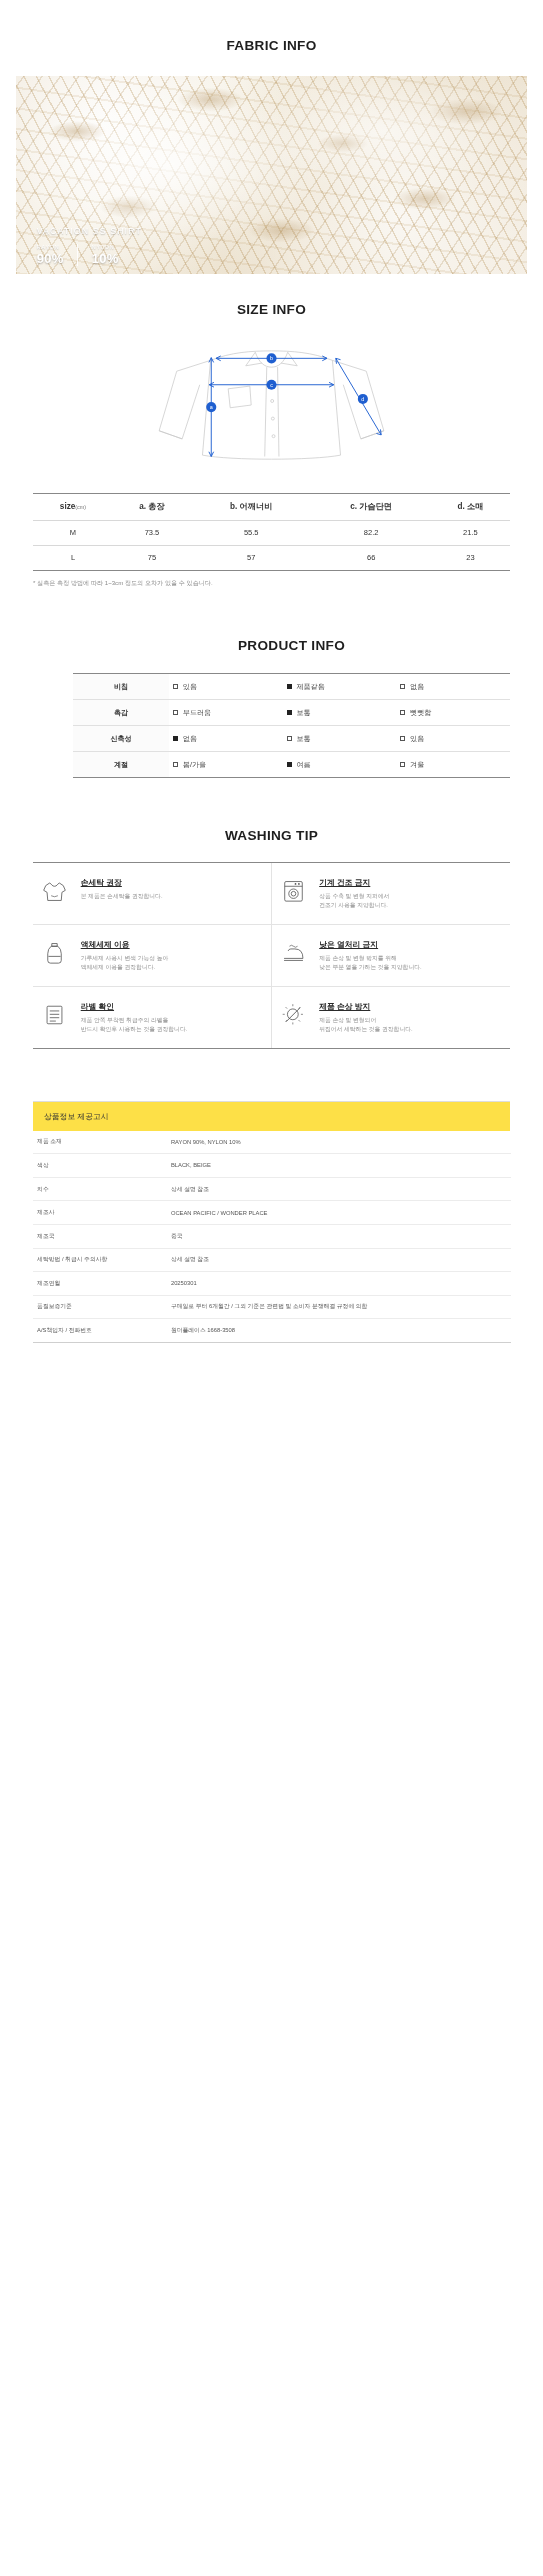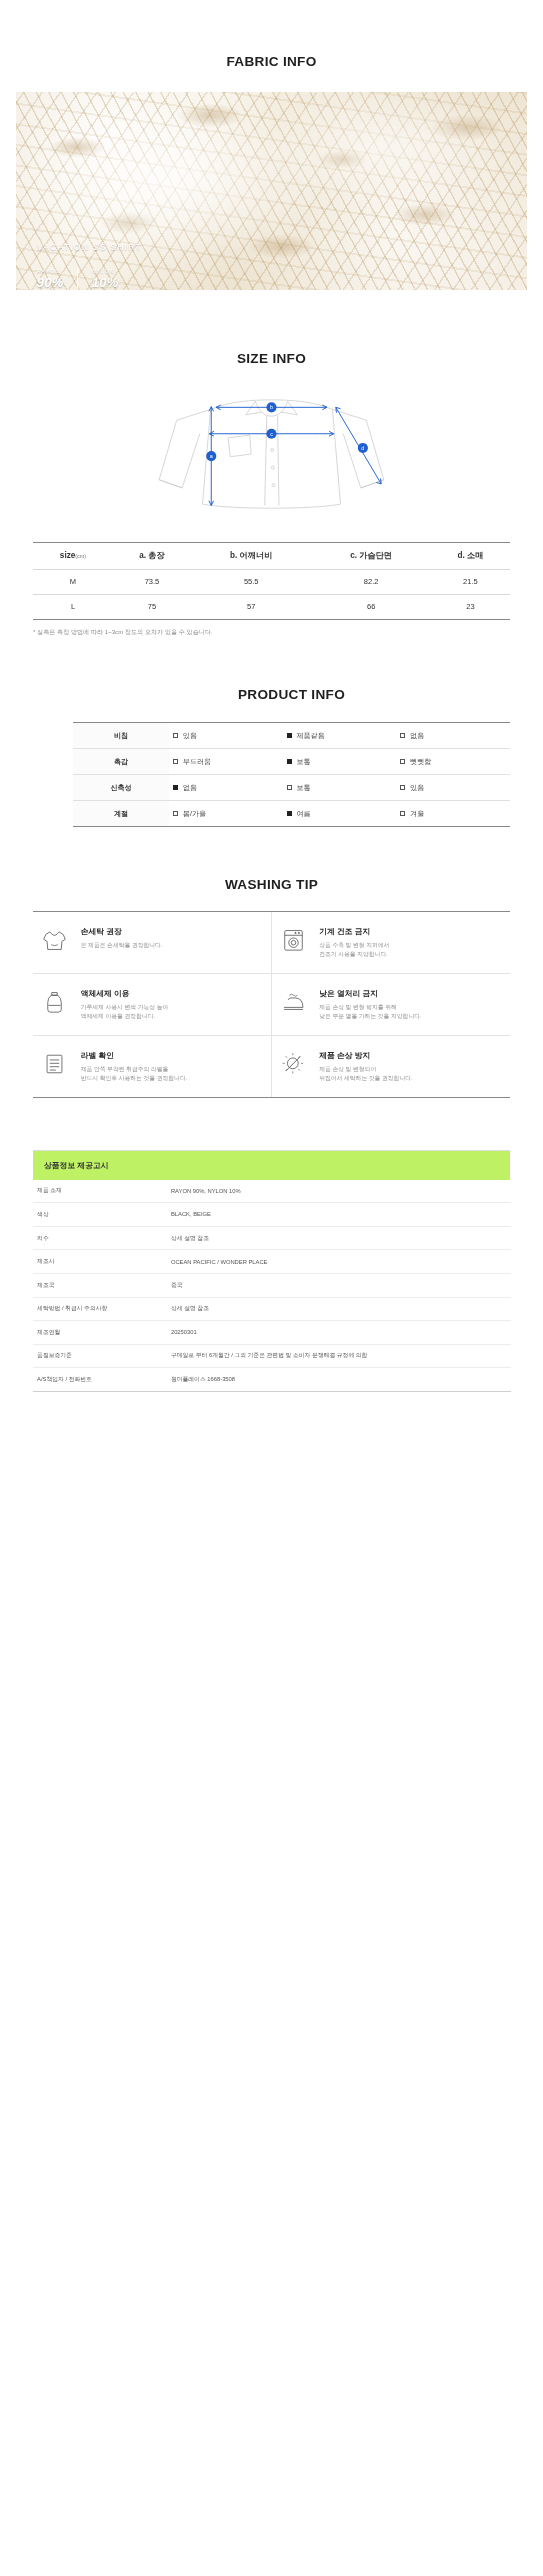--- a/index.html
+++ b/index.html
@@ -4,21 +4,21 @@
 <style>
   * { box-sizing: border-box; }
   html, body { margin:0; padding:0; }
   body {
     width: 543px;
     background: #ffffff;
     font-family: "Liberation Sans", sans-serif;
     color: #2b2b2b;
     -webkit-font-smoothing: antialiased;
   }
-  .page { width: 543px; margin: 16px auto; position: relative; }
+  .page { width: 543px; margin: 0 auto; position: relative; }
 
   
   .section-title {
     text-align: center;
     font-size: 13.6px;
     font-weight: bold;
     letter-spacing: 0.3px;
     color: #1f1f1f;
   }
 
@@ -61,24 +61,23 @@
     left: 20.4px;
     bottom: 38px;
     color: #ffffff;
     font-size: 8.8px;
     letter-spacing: 1.1px;
     text-shadow: 0 0.7px 1.4px rgba(0,0,0,0.25);
   }
   .fabric-ratios {
     position: absolute;
     left: 20.4px;
-    bottom: 0;
+    bottom: 8px;
     display: flex;
     align-items: stretch;
-    font-style: italic;
   }
   .ratio-block { padding-right: 13.6px; }
   .ratio-block + .ratio-block {
     border-left: 0.7px solid rgba(255,255,255,0.85);
     padding-left: 13.6px;
   }
   .ratio-label {
     color: #ffffff;
     font-size: 5.4px;
     letter-spacing: 0.8px;
@@ -87,21 +86,21 @@
   }
   .ratio-value {
     color: #ffffff;
     font-size: 13px;
     font-weight: bold;
     letter-spacing: 0.3px;
     text-shadow: 0 0.7px 2px rgba(0,0,0,0.28);
   }
 
   
-  .size-section { padding-top: 61px; }
+  .size-section { padding-top: 28px; }
   .size-figure {
     margin: 19px auto 0;
     width: 285px;
     height: 132px;
     position: relative;
   }
   .size-table-wrap { margin: 24.5px 33px 0 33px; }
   table.data {
     width: 100%;
     border-collapse: collapse;
@@ -162,31 +161,31 @@
   }
   .wash-cell {
     display: flex;
     gap: 9.5px;
     padding: 13.6px 6.8px 13.6px 8.2px;
     border-bottom: 0.7px solid #e3e3e3;
   }
   .wash-cell:nth-child(odd) { border-right: 0.7px solid #e3e3e3; }
   .wash-cell:nth-child(5), .wash-cell:nth-child(6) { border-bottom: none; }
   .wash-icon { flex: 0 0 30px; padding-top: 1.4px; }
-  .wash-text-title { font-size: 7.8px; font-weight: bold; color:#2a2a2a; margin-bottom: 4.8px; }
+  .wash-text-title { font-size: 7.8px; font-weight: bold; color:#2a2a2a; margin-bottom: 4.8px; text-decoration: underline; }
   .wash-text-desc { font-size: 5.8px; color:#8d8d8d; line-height: 1.55; }
 
   
   .notice-section { padding-top: 52px; padding-bottom: 41px; }
   .notice-head {
     margin: 0 33px;
-    background: #bef264;
+    background: #fde047;
     padding: 8.8px 11px;
     font-size: 7.8px;
-    font-weight: bold;
+    font-weight: normal;
     color: #333;
     border-top: 0.7px solid #ddd;
   }
   table.notice {
     margin: 0 33px;
     width: calc(100% - 65px);
     border-collapse: collapse;
     font-size: 5.8px;
   }
   table.notice tr { border-bottom: 0.7px solid #ececec; }

